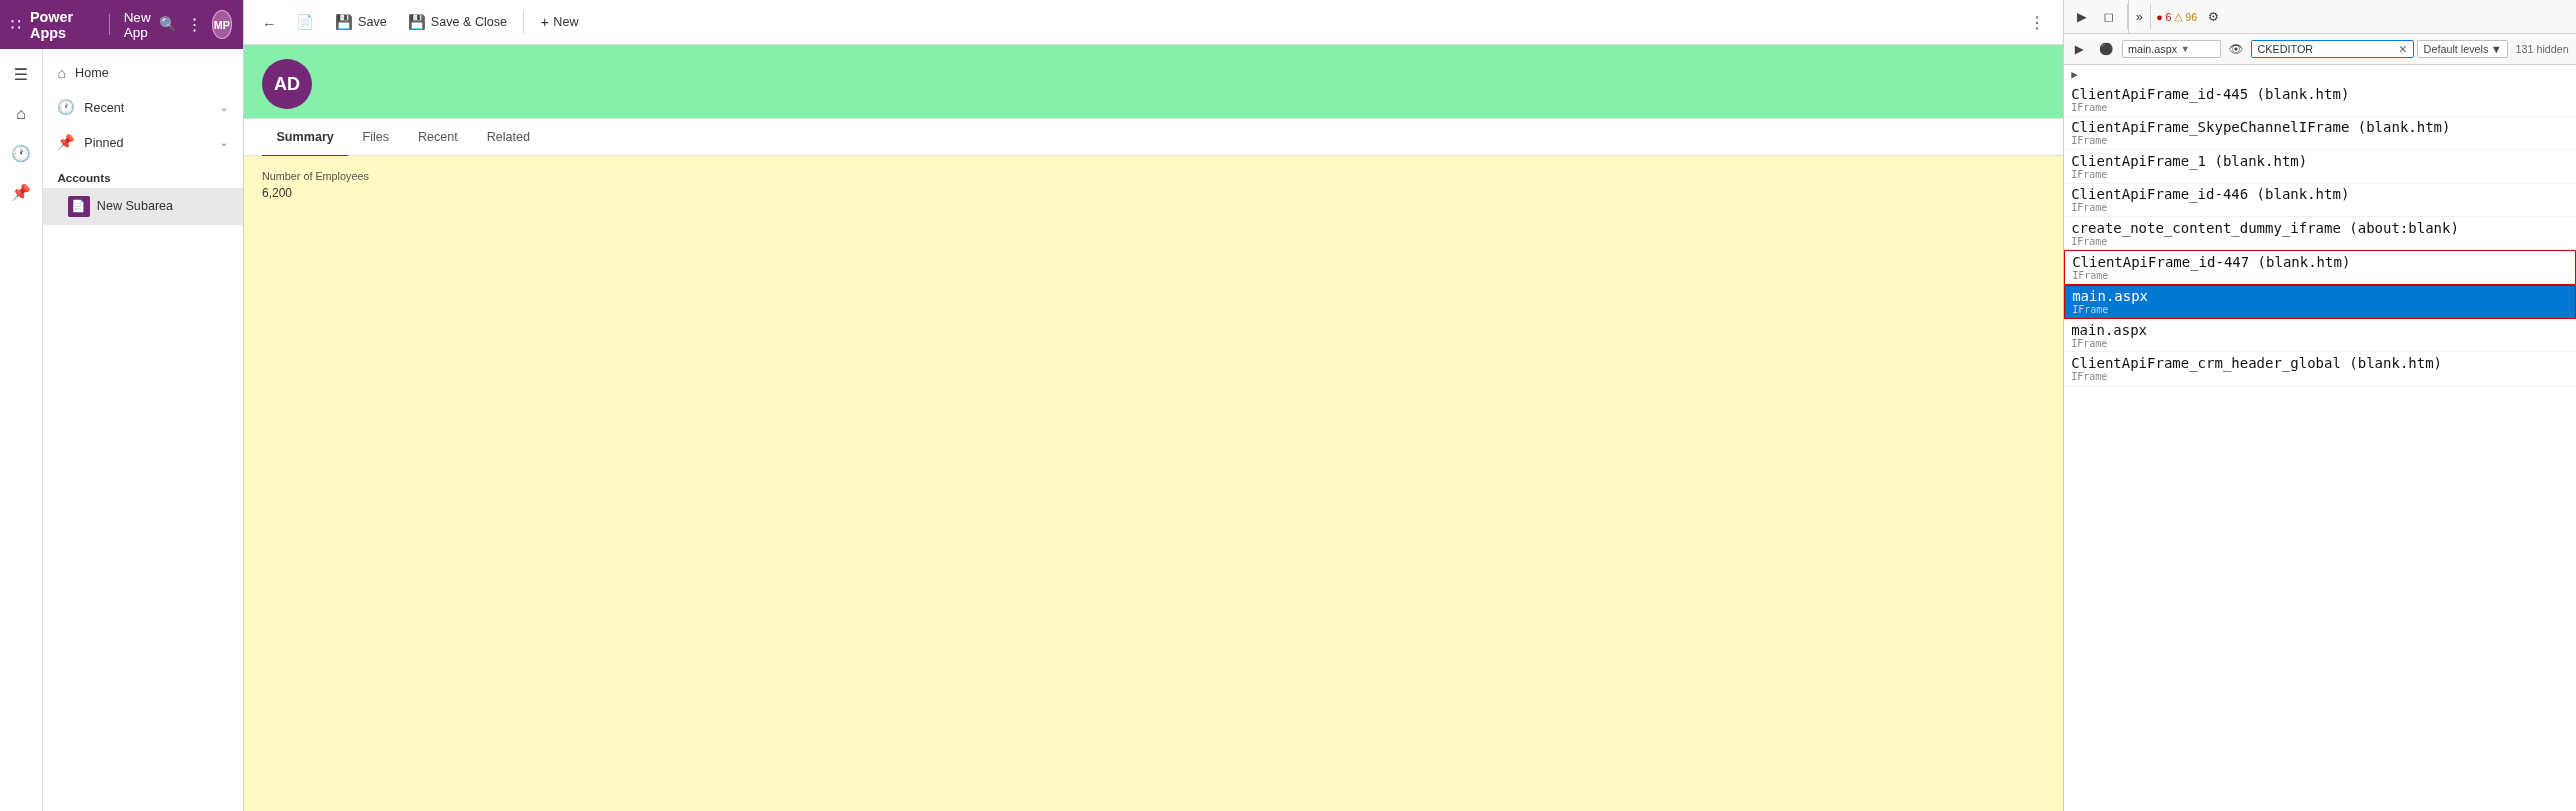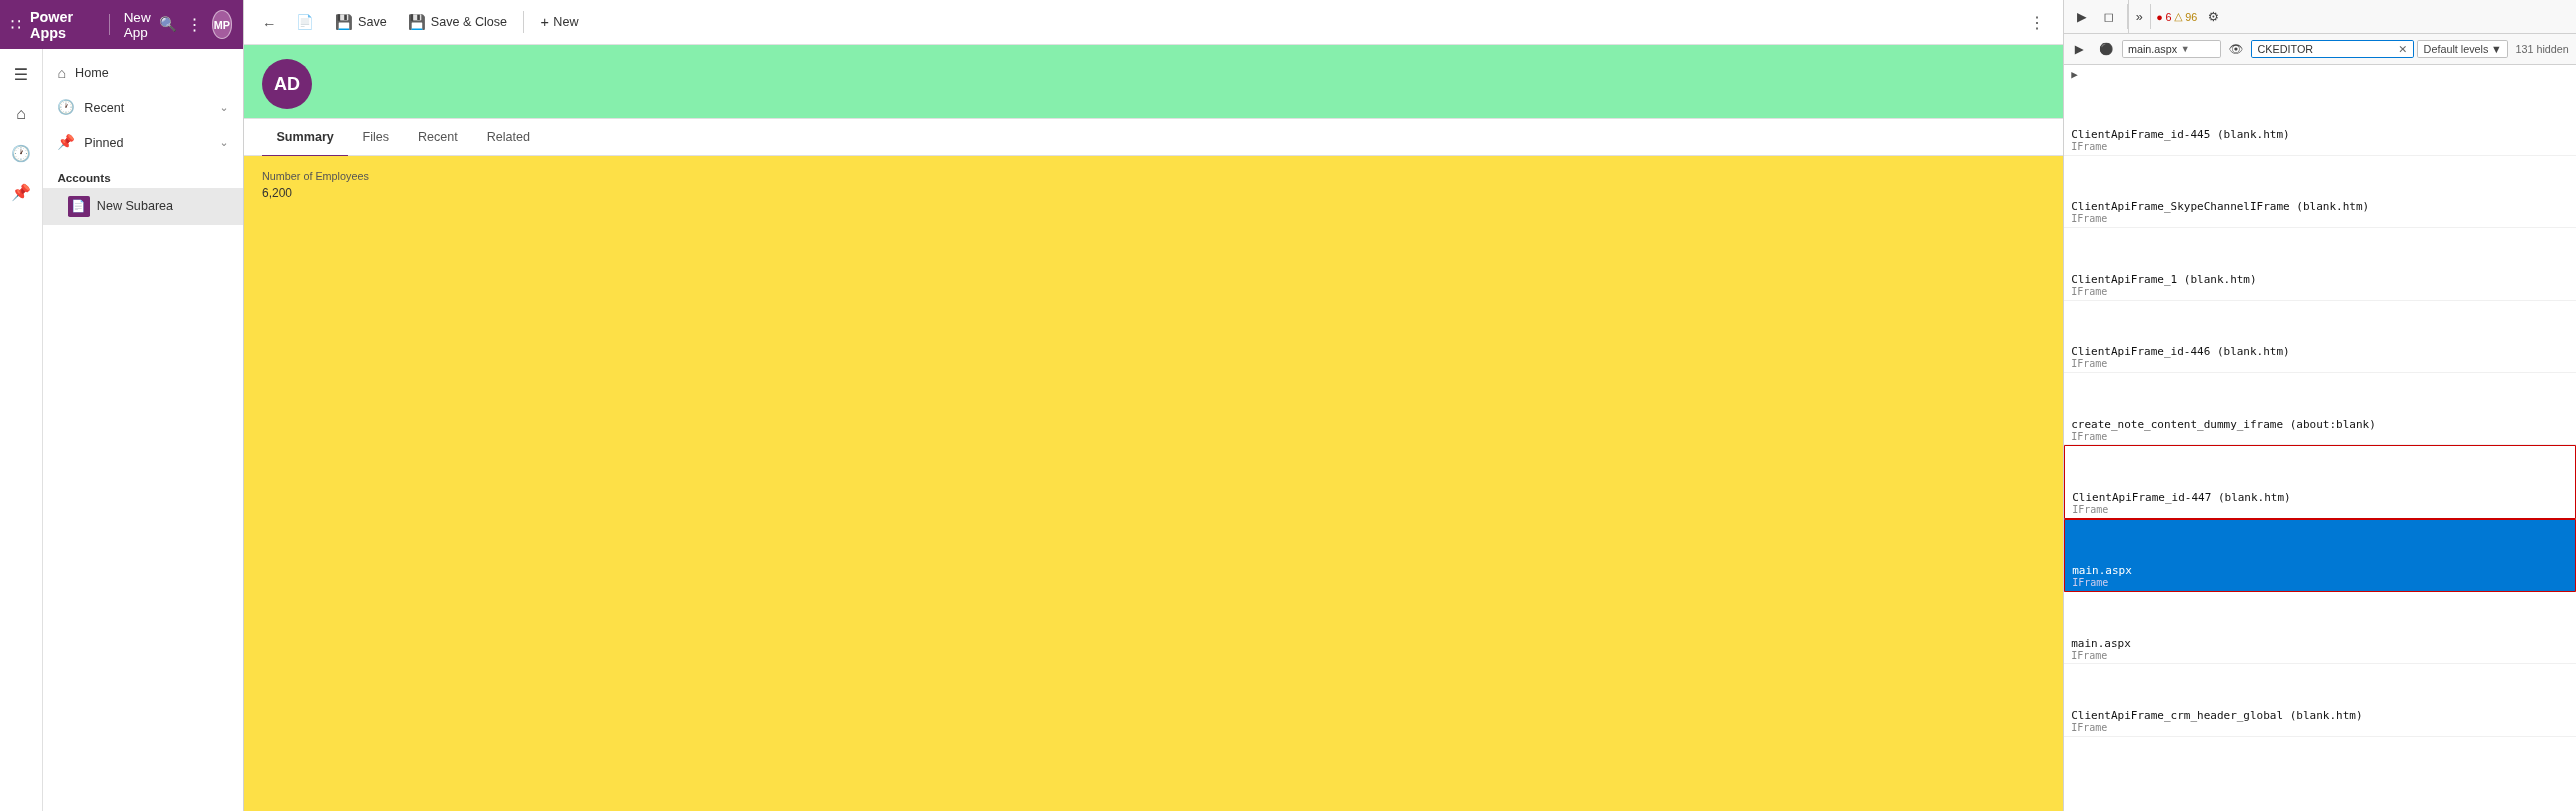--- a/index.html
+++ b/index.html
@@ -241,21 +241,21 @@
       color: #333;
       font-weight: 600;
       border-bottom: 1.8px solid #742774;
     }
 
     
     .record-body {
       flex: 1;
       overflow-y: auto;
       padding: 14.4px 18px;
-      background: #fde047;
+      background: #fef9c3;
     }
     .field-group {
       margin-bottom: 14.4px;
     }
     .field-label {
       font-size: 10.8px;
       color: #555;
       margin-bottom: 3.6px;
     }
     .field-value {
@@ -466,21 +466,21 @@
       border-bottom: 0.9px solid #f0f0f0;
       cursor: pointer;
     }
     .dt-log-item.selected {
       background: #0078d4;
       color: #fff;
     }
     .dt-log-item.selected .dt-log-type,
     .dt-log-item.selected .dt-log-name { color: #fff; }
 
-    .dt-log-name { font-size: 11px; color: #111; margin-top: 42px; }
+    .dt-log-name { font-size: 14px; color: #111; }
     .dt-log-type { font-size: 10px; color: #888; }
     .dt-log-item.selected .dt-log-type { color: #cce; }
 
     .dt-selected-border {
       border: 1.8px solid #c00;
       border-radius: 0.9px;
     }
   </style>
 </head>
 <body>

